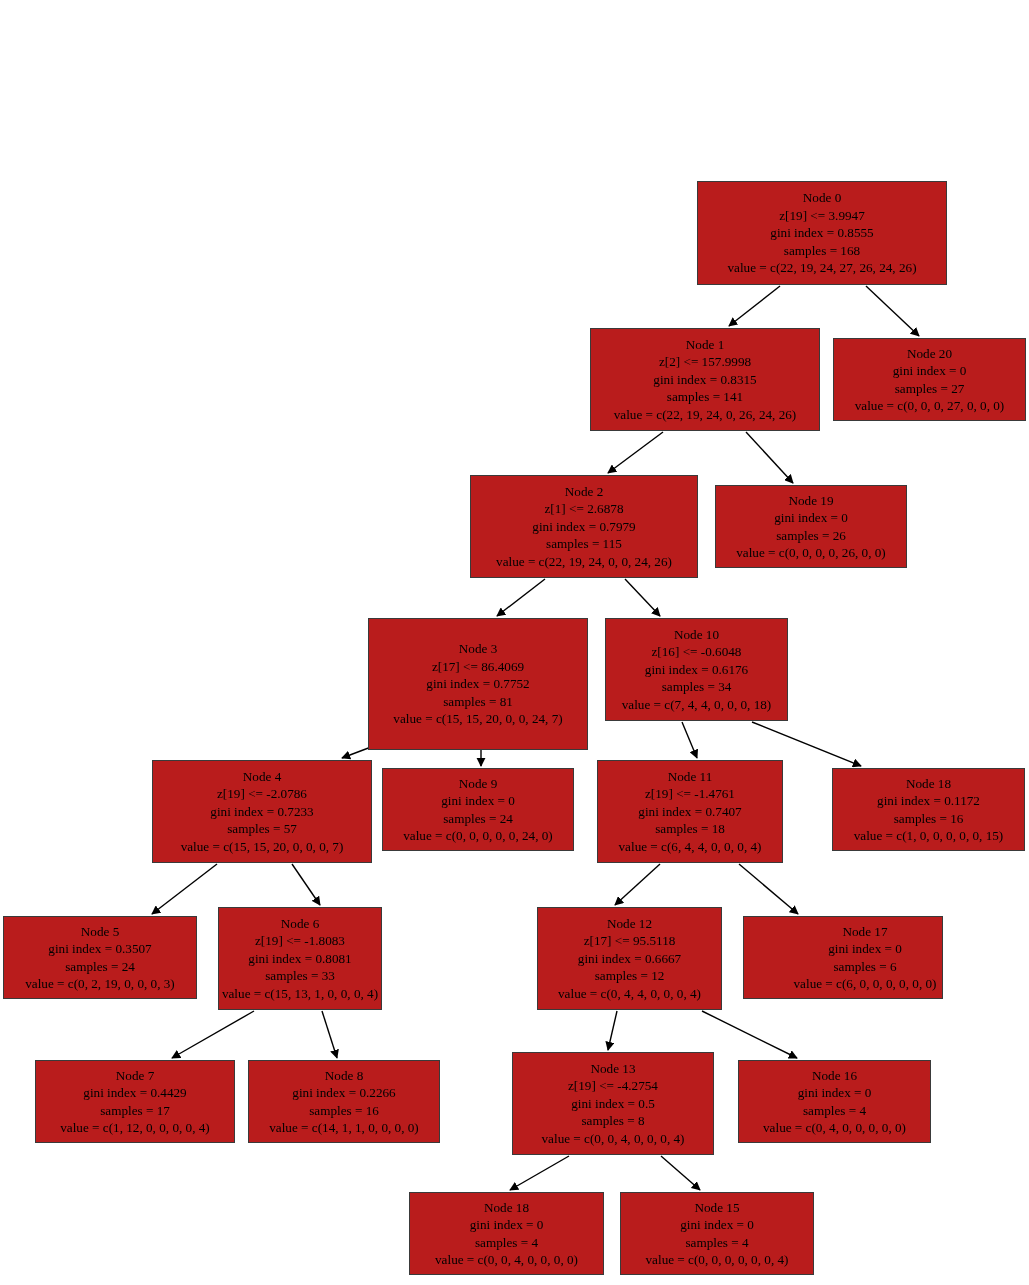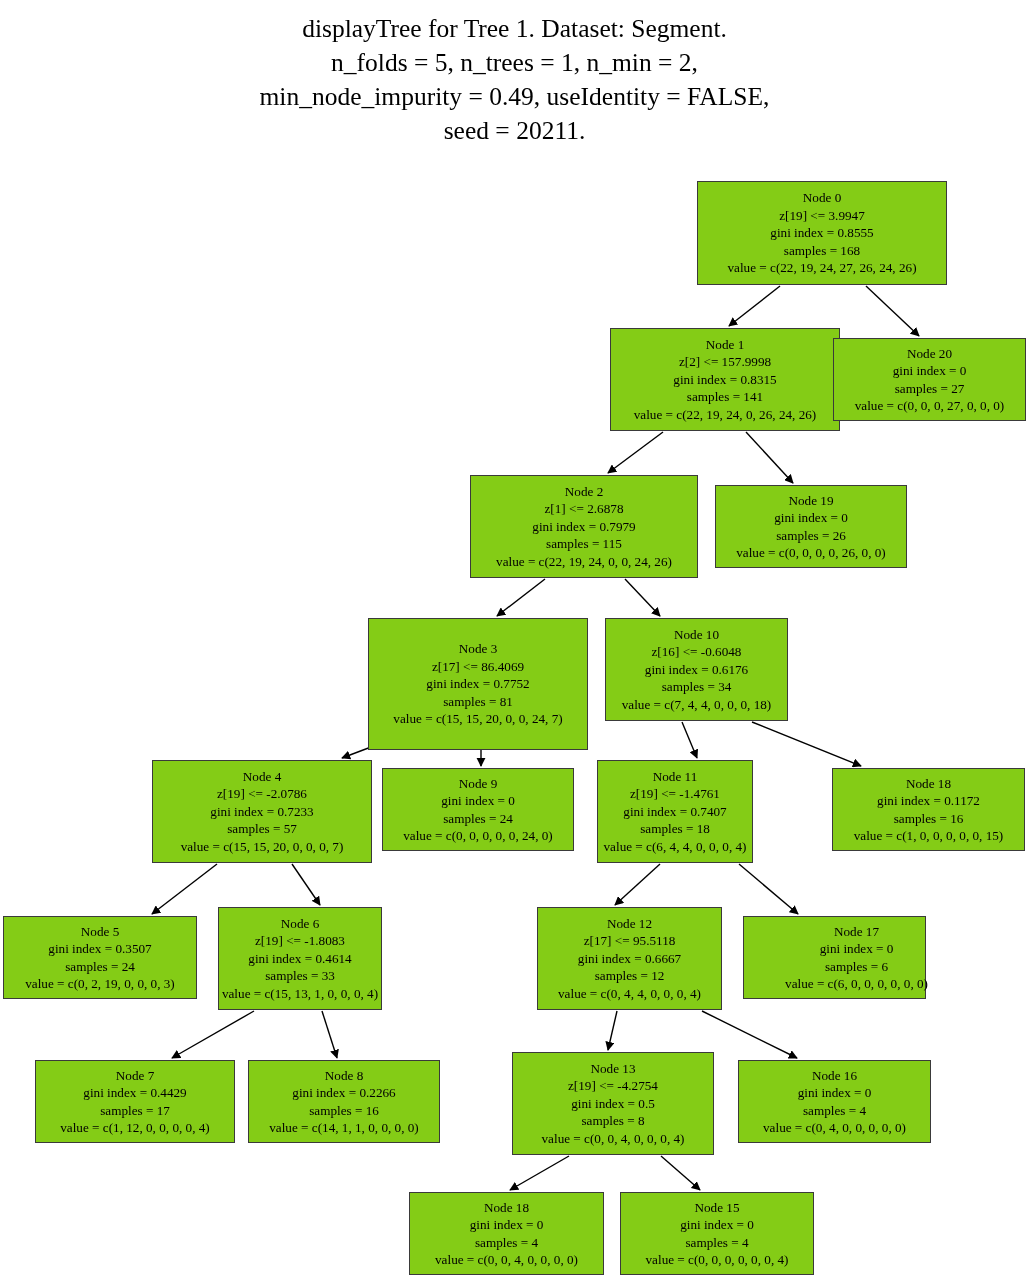--- a/index.html
+++ b/index.html
@@ -33,43 +33,39 @@
     left: 0;
     top: 0;
     width: 1029px;
     height: 1285px;
     pointer-events: none;
   }
   .node {
     position: absolute;
     box-sizing: border-box;
     border: 1.6px solid #3a3a3a;
-    background: #84cc16;
+    background: #b91c1c;
     display: flex;
     flex-direction: column;
     align-items: center;
     justify-content: center;
     font-size: 13.2px;
     line-height: 17.4px;
     white-space: nowrap;
   }
   .node .ln {
     display: block;
     text-align: center;
   }
 </style>
 </head>
 <body>
 
 <div id="page">
 
-  <div id="title">displayTree for Tree 1. Dataset: Segment.
-n_folds = 5, n_trees = 1, n_min = 2,
-min_node_impurity = 0.49, useIdentity = FALSE,
-seed = 20211.</div>
 
   <svg id="edges" viewBox="0 0 1029 1285" width="1029" height="1285">
     <defs>
       <marker id="arrow" viewBox="0 0 10 10" refX="9" refY="5" markerWidth="6.5" markerHeight="6.5" orient="auto-start-reverse">
         <path d="M 0 0 L 10 5 L 0 10 z" fill="#000000"></path>
       </marker>
     </defs>
     <g id="edge-group">
         <line x1="780" y1="286" x2="729" y2="326" stroke="#000000" stroke-width="1.4" marker-end="url(#arrow)"></line>
         <line x1="866" y1="286" x2="919" y2="336" stroke="#000000" stroke-width="1.4" marker-end="url(#arrow)"></line>
@@ -95,21 +91,21 @@
   </svg>
 
   <div id="node-layer">
       <div class="node" style="left: 697px; top: 181px; width: 250px; height: 104px;">
         <span class="ln">Node 0</span>
         <span class="ln">z[19] &lt;= 3.9947</span>
         <span class="ln">gini index = 0.8555</span>
         <span class="ln">samples = 168</span>
         <span class="ln">value = c(22, 19, 24, 27, 26, 24, 26)</span>
       </div>
-      <div class="node" style="left: 590px; top: 328px; width: 230px; height: 103px; margin-left: 20px;">
+      <div class="node" style="left: 590px; top: 328px; width: 230px; height: 103px;">
         <span class="ln">Node 1</span>
         <span class="ln">z[2] &lt;= 157.9998</span>
         <span class="ln">gini index = 0.8315</span>
         <span class="ln">samples = 141</span>
         <span class="ln">value = c(22, 19, 24, 0, 26, 24, 26)</span>
       </div>
       <div class="node" style="left: 470px; top: 475px; width: 228px; height: 103px;">
         <span class="ln">Node 2</span>
         <span class="ln">z[1] &lt;= 2.6878</span>
         <span class="ln">gini index = 0.7979</span>
@@ -132,21 +128,21 @@
       </div>
       <div class="node" style="left: 3px; top: 916px; width: 194px; height: 83px;">
         <span class="ln">Node 5</span>
         <span class="ln">gini index = 0.3507</span>
         <span class="ln">samples = 24</span>
         <span class="ln">value = c(0, 2, 19, 0, 0, 0, 3)</span>
       </div>
       <div class="node" style="left: 218px; top: 907px; width: 164px; height: 103px;">
         <span class="ln">Node 6</span>
         <span class="ln">z[19] &lt;= -1.8083</span>
-        <span class="ln">gini index = 0.4614</span>
+        <span class="ln">gini index = 0.8081</span>
         <span class="ln">samples = 33</span>
         <span class="ln">value = c(15, 13, 1, 0, 0, 0, 4)</span>
       </div>
       <div class="node" style="left: 35px; top: 1060px; width: 200px; height: 83px;">
         <span class="ln">Node 7</span>
         <span class="ln">gini index = 0.4429</span>
         <span class="ln">samples = 17</span>
         <span class="ln">value = c(1, 12, 0, 0, 0, 0, 4)</span>
       </div>
       <div class="node" style="left: 248px; top: 1060px; width: 192px; height: 83px;">
@@ -161,21 +157,21 @@
         <span class="ln">samples = 24</span>
         <span class="ln">value = c(0, 0, 0, 0, 0, 24, 0)</span>
       </div>
       <div class="node" style="left: 605px; top: 618px; width: 183px; height: 103px;">
         <span class="ln">Node 10</span>
         <span class="ln">z[16] &lt;= -0.6048</span>
         <span class="ln">gini index = 0.6176</span>
         <span class="ln">samples = 34</span>
         <span class="ln">value = c(7, 4, 4, 0, 0, 0, 18)</span>
       </div>
-      <div class="node" style="left: 597px; top: 760px; width: 156px; height: 103px;">
+      <div class="node" style="left: 597px; top: 760px; width: 186px; height: 103px;">
         <span class="ln">Node 11</span>
         <span class="ln">z[19] &lt;= -1.4761</span>
         <span class="ln">gini index = 0.7407</span>
         <span class="ln">samples = 18</span>
         <span class="ln">value = c(6, 4, 4, 0, 0, 0, 4)</span>
       </div>
       <div class="node" style="left: 537px; top: 907px; width: 185px; height: 103px;">
         <span class="ln">Node 12</span>
         <span class="ln">z[17] &lt;= 95.5118</span>
         <span class="ln">gini index = 0.6667</span>
@@ -200,21 +196,21 @@
         <span class="ln">gini index = 0</span>
         <span class="ln">samples = 4</span>
         <span class="ln">value = c(0, 0, 0, 0, 0, 0, 4)</span>
       </div>
       <div class="node" style="left: 738px; top: 1060px; width: 193px; height: 83px;">
         <span class="ln">Node 16</span>
         <span class="ln">gini index = 0</span>
         <span class="ln">samples = 4</span>
         <span class="ln">value = c(0, 4, 0, 0, 0, 0, 0)</span>
       </div>
-      <div class="node" style="left: 743px; top: 916px; width: 183px; height: 83px; padding-left: 44px;">
+      <div class="node" style="left: 743px; top: 916px; width: 200px; height: 83px; padding-left: 44px;">
         <span class="ln">Node 17</span>
         <span class="ln">gini index = 0</span>
         <span class="ln">samples = 6</span>
         <span class="ln">value = c(6, 0, 0, 0, 0, 0, 0)</span>
       </div>
       <div class="node" style="left: 832px; top: 768px; width: 193px; height: 83px;">
         <span class="ln">Node 18</span>
         <span class="ln">gini index = 0.1172</span>
         <span class="ln">samples = 16</span>
         <span class="ln">value = c(1, 0, 0, 0, 0, 0, 15)</span>

